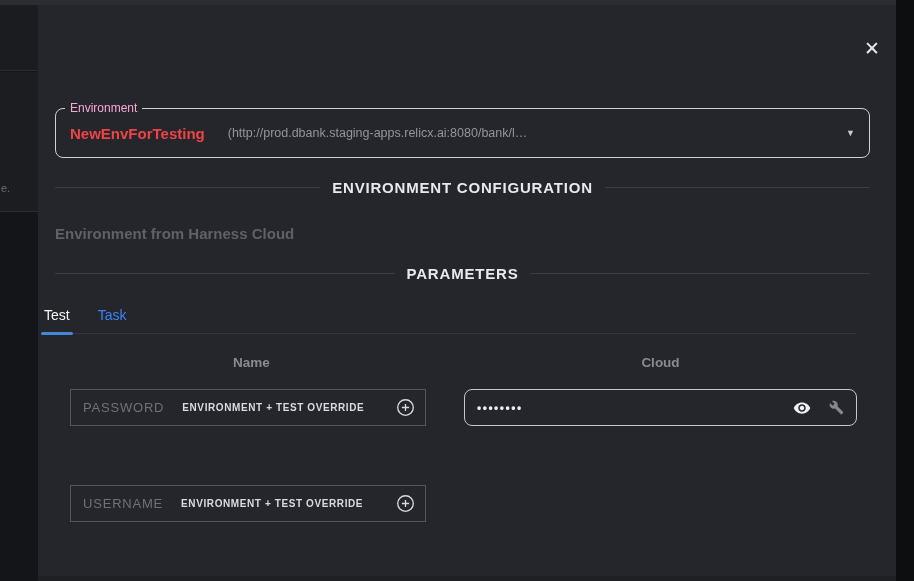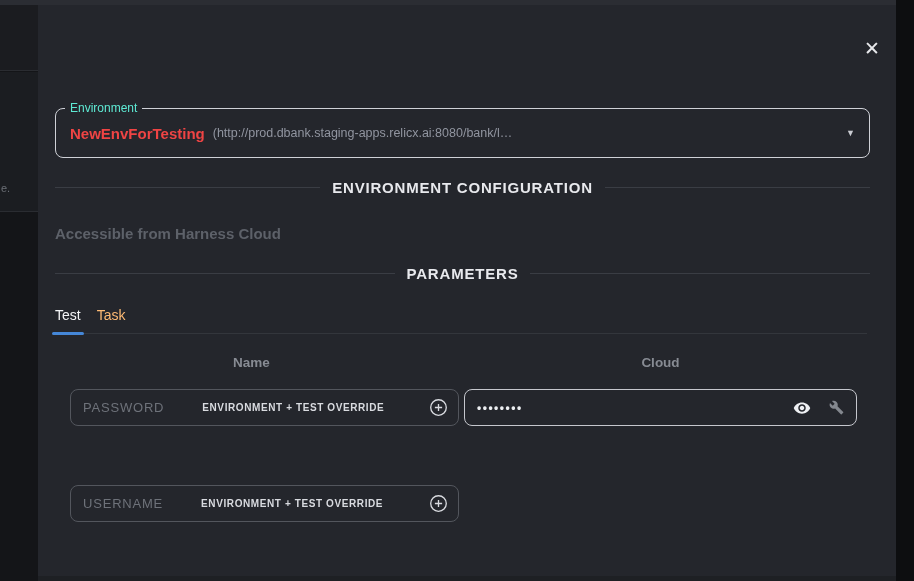--- a/index.html
+++ b/index.html
@@ -24,54 +24,54 @@
   .close-btn { position:absolute; left:820px; top:29px; width:28px; height:28px;
     display:flex; align-items:center; justify-content:center;
     color:#e8e9ec; font-size:19px; line-height:1; cursor:pointer; }
 
   .title { position:absolute; left:0; top:57px; width:100%; text-align:center;
     font-size:19px; font-weight:700; color:#d2d4d9; letter-spacing:.2px; }
 
   .env-field { position:absolute; left:17px; top:103px; width:815px; height:50px;
     border:1px solid #cfd1d7; border-radius:8px; }
   .env-legend { position:absolute; top:-8px; left:9px; background:#24262c;
-    padding:0 5px; font-size:12px; color:#5eead4;text-align:right; }
+    padding:0 5px; font-size:12px; color:#f9a8d4;text-align:right; }
   .env-inner { display:flex; align-items:center; height:100%; padding:0 14px; }
   .env-name  { font-size:15px; font-weight:700; color:#ef4444; }
-  .env-url   { font-size:12.5px; color:#9195a0; margin-left:8px; white-space:nowrap; }
+  .env-url   { font-size:12.5px; color:#9195a0; margin-left:23px; white-space:nowrap; }
   .env-caret { margin-left:auto; font-size:9px; color:#caccd2; line-height:1; cursor:pointer; }
 
   .divider { position:absolute; left:17px; width:815px; display:flex; align-items:center; gap:12px; }
   .divider .line  { flex:1; height:1px; background:#3a3d44; }
   .divider .label { font-size:15px; font-weight:700; letter-spacing:.8px; color:#e8e9ed; white-space:nowrap; }
   #divider-env  { top:174px; }
   #divider-params { top:260px;text-align:center; }
 
   .accessible-note { position:absolute; left:17px; top:220px;
     font-size:15px; font-weight:700; color:#5d6169; }
 
-  .tabs { position:absolute; left:14px; top:300px; width:815px;
-    display:flex; gap:10px; border-bottom:1px solid #33363c; }
-  .tab { position:relative; padding:2px 3px 10px; font-size:14px; color:#fdba74; cursor:pointer; }
+  .tabs { position:absolute; left:3px; top:300px; width:815px;
+    display:flex; gap:22px; border-bottom:1px solid #33363c; }
+  .tab { position:relative; padding:2px 3px 10px; font-size:14px; color:#3b82f6; cursor:pointer; }
   .tab.active { color:#f3f4f6; }
   .tab.active::after { content:""; position:absolute; left:0; right:0; bottom:-2px;
     height:3px; background:#4587d8; border-radius:1.5px; }
 
   .col-header { position:absolute; top:350px; text-align:center;
     font-size:13.5px; font-weight:700; color:#878b93; }
   .name-header  { left:32px;  width:363px; }
   .value-header { left:426px; width:393px; }
 
   .param-row { position:absolute; left:0; width:100%; height:37px; }
   #row-password { top:384px; }
   #row-username { top:439px;margin-top:41px; }
 
-  .name-box { position:absolute; left:32px; top:0; width:389px; height:37px;
-    border:1px solid #53565d; border-radius:8px;
-    display:flex; align-items:center; padding:0 10px 0 12px;gap:20px; }
+  .name-box { position:absolute; left:32px; top:0; width:356px; height:37px;
+    border:1px solid #53565d; border-radius:0;
+    display:flex; align-items:center; padding:0 10px 0 12px; }
   .param-name  { font-size:13px; color:#6e727a; letter-spacing:.8px; }
   .param-badge { font-size:10px; font-weight:700; color:#d9dbe0; letter-spacing:.6px; margin-left:18px; white-space:nowrap; }
   .plus-icon { margin-left:auto; width:19px; height:19px; color:#d9dbe0; cursor:pointer; display:flex; }
 
   .value-box { position:absolute; left:426px; top:0; width:393px; height:37px;
     border:1px solid #c5c7cd; border-radius:8px;
     display:flex; align-items:center; padding:0 12px; }
   .value-text   { font-size:13.5px; color:#eceef1; }
   .value-masked { font-size:12px; font-weight:700; letter-spacing:1.5px; }
   .value-icons  { margin-left:auto; display:flex; align-items:center; gap:18px; }
@@ -105,21 +105,21 @@
       <span class="env-caret">▼</span>
     </div>
   </div>
 
   <div class="divider" id="divider-env">
     <span class="line"></span>
     <span class="label">ENVIRONMENT CONFIGURATION</span>
     <span class="line"></span>
   </div>
 
-  <div class="accessible-note">Accessible from Harness Cloud</div>
+  <div class="accessible-note">Environment from Harness Cloud</div>
 
   <div class="divider" id="divider-params">
     <span class="line"></span>
     <span class="label">PARAMETERS</span>
     <span class="line"></span>
   </div>
 
   <div class="tabs">
     <div class="tab active">Test</div>
     <div class="tab">Task</div>

